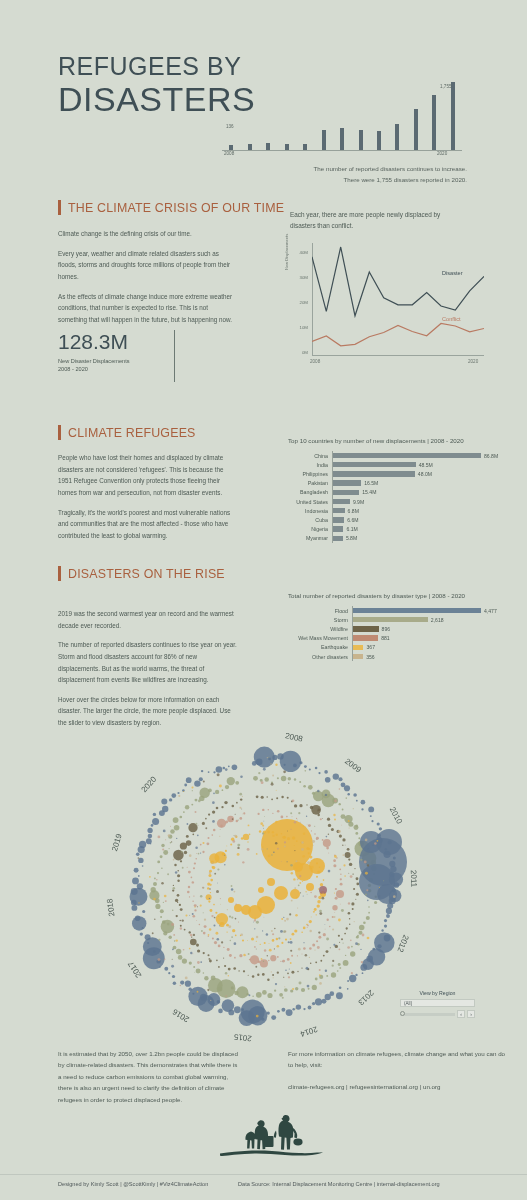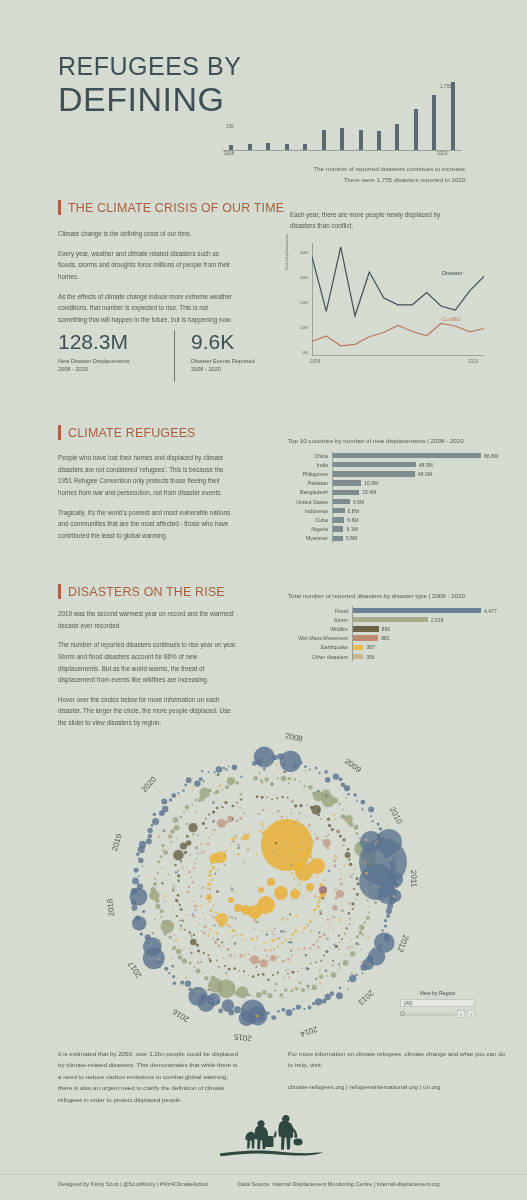--- a/index.html
+++ b/index.html
@@ -86,21 +86,21 @@
   .foot-rule { position: absolute; left: 0; top: 1174px; width: 527px; height: 1px; background: #c0c7bf; }
   .credit { position: absolute; font-size: 5.6px; color: #50595a; }
 </style>
 </head>
 <body>
 
 <div class="page">
 
   <div class="hero-title">
     <div class="hero-line1">REFUGEES BY</div>
-    <div class="hero-line2">DEFINING</div>
+    <div class="hero-line2">DISASTERS</div>
   </div>
 
   <div class="hero-chart">
     <div class="hero-bars" id="heroBars">
         <div class="hero-bar-slot">
           <div class="hero-bar" style="height: 5.29684px; background: rgb(91, 106, 114);"></div>
         </div>
         <div class="hero-bar-slot">
           <div class="hero-bar" style="height: 5.84211px; background: rgb(91, 106, 114);"></div>
         </div>
@@ -161,25 +161,20 @@
     <p>As the effects of climate change induce more extreme weather conditions, that number is expected to rise. This is not something that will happen in the future, but is happening now.</p>
   </div>
 
   <div class="stats">
     <div class="stat">
       <div class="stat-num">128.3M</div>
       <div class="stat-l1">New Disaster Displacements</div>
       <div class="stat-l2">2008 - 2020</div>
     </div>
     <div class="stat-div"></div>
-    <div class="stat">
-      <div class="stat-num">9.6K</div>
-      <div class="stat-l1">Disaster Events Reported</div>
-      <div class="stat-l2">2008 - 2020</div>
-    </div>
   </div>
 
   <div class="lc-wrap">
     <div class="lc-caption">Each year, there are more people newly displaced by disasters than conflict.</div>
     <div class="lc-ylabel">New Displacements</div>
     <div id="lcTicks">
         <div class="lc-tick" style="left: 0px; top: 140px;">0M</div>
         <div class="lc-tick" style="left: 0px; top: 115px;">10M</div>
         <div class="lc-tick" style="left: 0px; top: 90px;">20M</div>
         <div class="lc-tick" style="left: 0px; top: 65px;">30M</div>
@@ -275,21 +270,21 @@
         <div class="hb-row">
           <div class="hb-name" style="width: 44px;">Myanmar</div>
           <div class="hb-track">
             <div class="hb-bar" style="width: 9.8894px; background: rgb(127, 140, 143);"></div>
             <div class="hb-val">5.8M</div>
           </div>
         </div>
       </div>
   </div>
 
-  <div class="sec-head" style="left:58px; top:584px;">
+  <div class="sec-head" style="left:58px; top:566px;">
     <div class="sec-bar"></div>
     <div class="sec-title">DISASTERS ON THE RISE</div>
   </div>
   <div class="body-copy" style="left:58px; top:608px; width:180px;">
     <p>2019 was the second warmest year on record and the warmest decade ever recorded.</p>
     <p>The number of reported disasters continues to rise year on year. Storm and flood disasters account for 86% of new displacements. But as the world warms, the threat of displacement from events like wildfires are increasing.</p>
     <p>Hover over the circles below for more information on each disaster. The larger the circle, the more people displaced. Use the slider to view disasters by region.</p>
   </div>
 
   <div class="hb-wrap" style="left:288px; top:592px; width:232px;">

